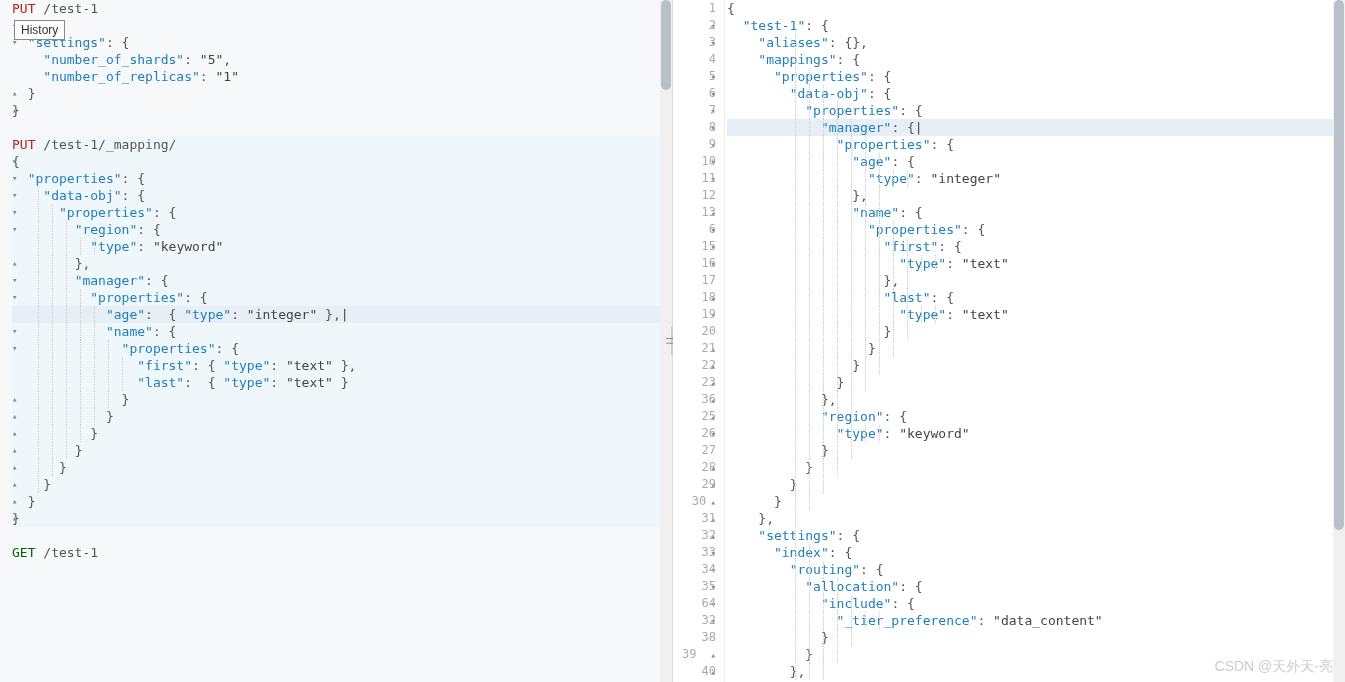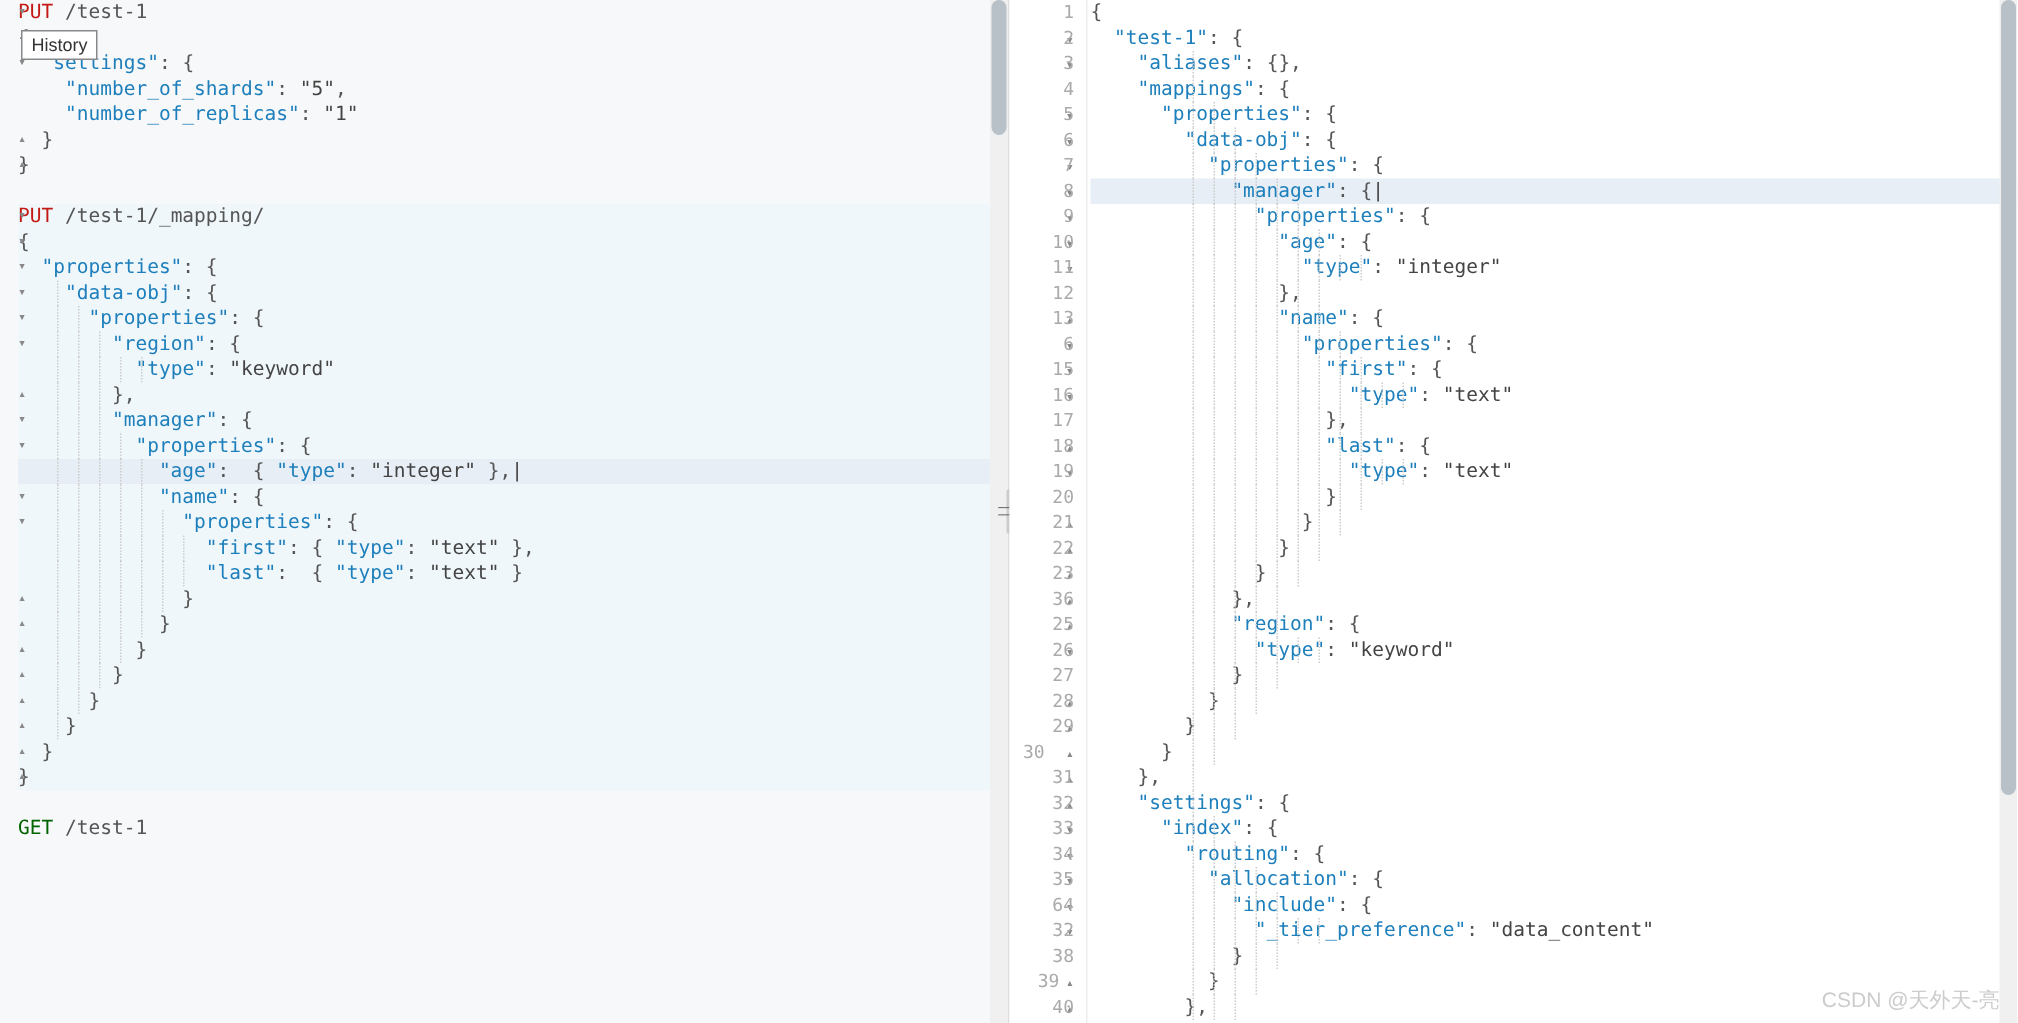--- a/index.html
+++ b/index.html
@@ -69,30 +69,30 @@
         <div style="height:17px;position:relative"><span style="display:inline-block;width:34px;text-align:right">20</span> <span style="color:#888;font-size:9px">▴</span></div>
         <div style="height:17px;position:relative"><span style="display:inline-block;width:34px;text-align:right">21</span> <span style="color:#888;font-size:9px">▴</span></div>
         <div style="height:17px;position:relative"><span style="display:inline-block;width:34px;text-align:right">22</span> <span style="color:#888;font-size:9px">▴</span></div>
         <div style="height:17px;position:relative"><span style="display:inline-block;width:34px;text-align:right">23</span> <span style="color:#888;font-size:9px">▴</span></div>
         <div style="height:17px;position:relative"><span style="display:inline-block;width:34px;text-align:right">36</span> <span style="color:#888;font-size:9px">▴</span></div>
         <div style="height:17px;position:relative"><span style="display:inline-block;width:34px;text-align:right">25</span> <span style="color:#888;font-size:9px">▾</span></div>
         <div style="height:17px;position:relative"><span style="display:inline-block;width:34px;text-align:right">26</span> <span style="color:#888;font-size:9px"></span></div>
         <div style="height:17px;position:relative"><span style="display:inline-block;width:34px;text-align:right">27</span> <span style="color:#888;font-size:9px">▴</span></div>
         <div style="height:17px;position:relative"><span style="display:inline-block;width:34px;text-align:right">28</span> <span style="color:#888;font-size:9px">▴</span></div>
         <div style="height:17px;position:relative"><span style="display:inline-block;width:34px;text-align:right">29</span> <span style="color:#888;font-size:9px">▴</span></div>
-        <div style="height:17px;position:relative"><span style="display:inline-block;width:34px;text-align:left">30</span> <span style="color:#888;font-size:9px">▴</span></div>
+        <div style="height:17px;position:relative"><span style="display:inline-block;width:34px;text-align:center">30</span> <span style="color:#888;font-size:9px">▴</span></div>
         <div style="height:17px;position:relative"><span style="display:inline-block;width:34px;text-align:right">31</span> <span style="color:#888;font-size:9px">▴</span></div>
         <div style="height:17px;position:relative"><span style="display:inline-block;width:34px;text-align:right">32</span> <span style="color:#888;font-size:9px">▾</span></div>
         <div style="height:17px;position:relative"><span style="display:inline-block;width:34px;text-align:right">33</span> <span style="color:#888;font-size:9px">▾</span></div>
         <div style="height:17px;position:relative"><span style="display:inline-block;width:34px;text-align:right">34</span> <span style="color:#888;font-size:9px">▾</span></div>
         <div style="height:17px;position:relative"><span style="display:inline-block;width:34px;text-align:right">35</span> <span style="color:#888;font-size:9px">▾</span></div>
         <div style="height:17px;position:relative"><span style="display:inline-block;width:34px;text-align:right">64</span> <span style="color:#888;font-size:9px">▾</span></div>
         <div style="height:17px;position:relative"><span style="display:inline-block;width:34px;text-align:right">32</span> <span style="color:#888;font-size:9px"></span></div>
         <div style="height:17px;position:relative"><span style="display:inline-block;width:34px;text-align:right">38</span> <span style="color:#888;font-size:9px">▴</span></div>
-        <div style="height:17px;position:relative"><span style="display:inline-block;width:34px;text-align:center">39</span> <span style="color:#888;font-size:9px">▴</span></div>
+        <div style="height:17px;position:relative"><span style="display:inline-block;width:34px;text-align:left">39</span> <span style="color:#888;font-size:9px">▴</span></div>
         <div style="height:17px;position:relative"><span style="display:inline-block;width:34px;text-align:right">40</span> </div>
       </div>
     <div class="code-right" id="right-code"><div class="line "><span class="punct">{</span></div><div class="line ">  <span class="key">"test-1"</span><span class="punct">:</span> <span class="punct">{</span></div><div class="line "><span class="indent-guide" style="left:68px"></span>    <span class="key">"aliases"</span><span class="punct">:</span> <span class="punct">{</span><span class="punct">}</span><span class="punct">,</span></div><div class="line "><span class="indent-guide" style="left:68px"></span>    <span class="key">"mappings"</span><span class="punct">:</span> <span class="punct">{</span></div><div class="line "><span class="indent-guide" style="left:68px"></span><span class="indent-guide" style="left:82px"></span>      <span class="key">"properties"</span><span class="punct">:</span> <span class="punct">{</span></div><div class="line "><span class="indent-guide" style="left:68px"></span><span class="indent-guide" style="left:82px"></span><span class="indent-guide" style="left:96px"></span>        <span class="key">"data-obj"</span><span class="punct">:</span> <span class="punct">{</span></div><div class="line "><span class="indent-guide" style="left:68px"></span><span class="indent-guide" style="left:82px"></span><span class="indent-guide" style="left:96px"></span><span class="indent-guide" style="left:110px"></span>          <span class="key">"properties"</span><span class="punct">:</span> <span class="punct">{</span></div><div class="line hl-active"><span class="indent-guide" style="left:68px"></span><span class="indent-guide" style="left:82px"></span><span class="indent-guide" style="left:96px"></span><span class="indent-guide" style="left:110px"></span><span class="indent-guide" style="left:124px"></span>            <span class="key">"manager"</span><span class="punct">:</span> <span class="punct">{</span>|</div><div class="line "><span class="indent-guide" style="left:68px"></span><span class="indent-guide" style="left:82px"></span><span class="indent-guide" style="left:96px"></span><span class="indent-guide" style="left:110px"></span><span class="indent-guide" style="left:124px"></span><span class="indent-guide" style="left:138px"></span>              <span class="key">"properties"</span><span class="punct">:</span> <span class="punct">{</span></div><div class="line "><span class="indent-guide" style="left:68px"></span><span class="indent-guide" style="left:82px"></span><span class="indent-guide" style="left:96px"></span><span class="indent-guide" style="left:110px"></span><span class="indent-guide" style="left:124px"></span><span class="indent-guide" style="left:138px"></span><span class="indent-guide" style="left:152px"></span>                <span class="key">"age"</span><span class="punct">:</span> <span class="punct">{</span></div><div class="line "><span class="indent-guide" style="left:68px"></span><span class="indent-guide" style="left:82px"></span><span class="indent-guide" style="left:96px"></span><span class="indent-guide" style="left:110px"></span><span class="indent-guide" style="left:124px"></span><span class="indent-guide" style="left:138px"></span><span class="indent-guide" style="left:152px"></span><span class="indent-guide" style="left:166px"></span><span class="indent-guide" style="left:180px"></span>                  <span class="key">"type"</span><span class="punct">:</span> "integer"</div><div class="line "><span class="indent-guide" style="left:68px"></span><span class="indent-guide" style="left:82px"></span><span class="indent-guide" style="left:96px"></span><span class="indent-guide" style="left:110px"></span><span class="indent-guide" style="left:124px"></span><span class="indent-guide" style="left:138px"></span><span class="indent-guide" style="left:152px"></span>                <span class="punct">}</span><span class="punct">,</span></div><div class="line "><span class="indent-guide" style="left:68px"></span><span class="indent-guide" style="left:82px"></span><span class="indent-guide" style="left:96px"></span><span class="indent-guide" style="left:110px"></span><span class="indent-guide" style="left:124px"></span><span class="indent-guide" style="left:138px"></span><span class="indent-guide" style="left:152px"></span>                <span class="key">"name"</span><span class="punct">:</span> <span class="punct">{</span></div><div class="line "><span class="indent-guide" style="left:68px"></span><span class="indent-guide" style="left:82px"></span><span class="indent-guide" style="left:96px"></span><span class="indent-guide" style="left:110px"></span><span class="indent-guide" style="left:124px"></span><span class="indent-guide" style="left:138px"></span><span class="indent-guide" style="left:152px"></span><span class="indent-guide" style="left:166px"></span>                  <span class="key">"properties"</span><span class="punct">:</span> <span class="punct">{</span></div><div class="line "><span class="indent-guide" style="left:68px"></span><span class="indent-guide" style="left:82px"></span><span class="indent-guide" style="left:96px"></span><span class="indent-guide" style="left:110px"></span><span class="indent-guide" style="left:124px"></span><span class="indent-guide" style="left:138px"></span><span class="indent-guide" style="left:152px"></span><span class="indent-guide" style="left:166px"></span><span class="indent-guide" style="left:180px"></span>                    <span class="key">"first"</span><span class="punct">:</span> <span class="punct">{</span></div><div class="line "><span class="indent-guide" style="left:68px"></span><span class="indent-guide" style="left:82px"></span><span class="indent-guide" style="left:96px"></span><span class="indent-guide" style="left:110px"></span><span class="indent-guide" style="left:124px"></span><span class="indent-guide" style="left:138px"></span><span class="indent-guide" style="left:152px"></span><span class="indent-guide" style="left:166px"></span><span class="indent-guide" style="left:180px"></span><span class="indent-guide" style="left:194px"></span><span class="indent-guide" style="left:208px"></span>                      <span class="key">"type"</span><span class="punct">:</span> "text"</div><div class="line "><span class="indent-guide" style="left:68px"></span><span class="indent-guide" style="left:82px"></span><span class="indent-guide" style="left:96px"></span><span class="indent-guide" style="left:110px"></span><span class="indent-guide" style="left:124px"></span><span class="indent-guide" style="left:138px"></span><span class="indent-guide" style="left:152px"></span><span class="indent-guide" style="left:166px"></span><span class="indent-guide" style="left:180px"></span>                    <span class="punct">}</span><span class="punct">,</span></div><div class="line "><span class="indent-guide" style="left:68px"></span><span class="indent-guide" style="left:82px"></span><span class="indent-guide" style="left:96px"></span><span class="indent-guide" style="left:110px"></span><span class="indent-guide" style="left:124px"></span><span class="indent-guide" style="left:138px"></span><span class="indent-guide" style="left:152px"></span><span class="indent-guide" style="left:166px"></span><span class="indent-guide" style="left:180px"></span>                    <span class="key">"last"</span><span class="punct">:</span> <span class="punct">{</span></div><div class="line "><span class="indent-guide" style="left:68px"></span><span class="indent-guide" style="left:82px"></span><span class="indent-guide" style="left:96px"></span><span class="indent-guide" style="left:110px"></span><span class="indent-guide" style="left:124px"></span><span class="indent-guide" style="left:138px"></span><span class="indent-guide" style="left:152px"></span><span class="indent-guide" style="left:166px"></span><span class="indent-guide" style="left:180px"></span><span class="indent-guide" style="left:194px"></span><span class="indent-guide" style="left:208px"></span>                      <span class="key">"type"</span><span class="punct">:</span> "text"</div><div class="line "><span class="indent-guide" style="left:68px"></span><span class="indent-guide" style="left:82px"></span><span class="indent-guide" style="left:96px"></span><span class="indent-guide" style="left:110px"></span><span class="indent-guide" style="left:124px"></span><span class="indent-guide" style="left:138px"></span><span class="indent-guide" style="left:152px"></span><span class="indent-guide" style="left:166px"></span><span class="indent-guide" style="left:180px"></span>                    <span class="punct">}</span></div><div class="line "><span class="indent-guide" style="left:68px"></span><span class="indent-guide" style="left:82px"></span><span class="indent-guide" style="left:96px"></span><span class="indent-guide" style="left:110px"></span><span class="indent-guide" style="left:124px"></span><span class="indent-guide" style="left:138px"></span><span class="indent-guide" style="left:152px"></span><span class="indent-guide" style="left:166px"></span>                  <span class="punct">}</span></div><div class="line "><span class="indent-guide" style="left:68px"></span><span class="indent-guide" style="left:82px"></span><span class="indent-guide" style="left:96px"></span><span class="indent-guide" style="left:110px"></span><span class="indent-guide" style="left:124px"></span><span class="indent-guide" style="left:138px"></span><span class="indent-guide" style="left:152px"></span>                <span class="punct">}</span></div><div class="line "><span class="indent-guide" style="left:68px"></span><span class="indent-guide" style="left:82px"></span><span class="indent-guide" style="left:96px"></span><span class="indent-guide" style="left:110px"></span><span class="indent-guide" style="left:124px"></span><span class="indent-guide" style="left:138px"></span>              <span class="punct">}</span></div><div class="line "><span class="indent-guide" style="left:68px"></span><span class="indent-guide" style="left:82px"></span><span class="indent-guide" style="left:96px"></span><span class="indent-guide" style="left:110px"></span><span class="indent-guide" style="left:124px"></span>            <span class="punct">}</span><span class="punct">,</span></div><div class="line "><span class="indent-guide" style="left:68px"></span><span class="indent-guide" style="left:82px"></span><span class="indent-guide" style="left:96px"></span><span class="indent-guide" style="left:110px"></span><span class="indent-guide" style="left:124px"></span>            <span class="key">"region"</span><span class="punct">:</span> <span class="punct">{</span></div><div class="line "><span class="indent-guide" style="left:68px"></span><span class="indent-guide" style="left:82px"></span><span class="indent-guide" style="left:96px"></span><span class="indent-guide" style="left:110px"></span><span class="indent-guide" style="left:124px"></span><span class="indent-guide" style="left:138px"></span><span class="indent-guide" style="left:152px"></span>              <span class="key">"type"</span><span class="punct">:</span> "keyword"</div><div class="line "><span class="indent-guide" style="left:68px"></span><span class="indent-guide" style="left:82px"></span><span class="indent-guide" style="left:96px"></span><span class="indent-guide" style="left:110px"></span><span class="indent-guide" style="left:124px"></span>            <span class="punct">}</span></div><div class="line "><span class="indent-guide" style="left:68px"></span><span class="indent-guide" style="left:82px"></span><span class="indent-guide" style="left:96px"></span><span class="indent-guide" style="left:110px"></span>          <span class="punct">}</span></div><div class="line "><span class="indent-guide" style="left:68px"></span><span class="indent-guide" style="left:82px"></span><span class="indent-guide" style="left:96px"></span>        <span class="punct">}</span></div><div class="line "><span class="indent-guide" style="left:68px"></span><span class="indent-guide" style="left:82px"></span>      <span class="punct">}</span></div><div class="line "><span class="indent-guide" style="left:68px"></span>    <span class="punct">}</span><span class="punct">,</span></div><div class="line "><span class="indent-guide" style="left:68px"></span>    <span class="key">"settings"</span><span class="punct">:</span> <span class="punct">{</span></div><div class="line "><span class="indent-guide" style="left:68px"></span><span class="indent-guide" style="left:82px"></span>      <span class="key">"index"</span><span class="punct">:</span> <span class="punct">{</span></div><div class="line "><span class="indent-guide" style="left:68px"></span><span class="indent-guide" style="left:82px"></span><span class="indent-guide" style="left:96px"></span>        <span class="key">"routing"</span><span class="punct">:</span> <span class="punct">{</span></div><div class="line "><span class="indent-guide" style="left:68px"></span><span class="indent-guide" style="left:82px"></span><span class="indent-guide" style="left:96px"></span><span class="indent-guide" style="left:110px"></span>          <span class="key">"allocation"</span><span class="punct">:</span> <span class="punct">{</span></div><div class="line "><span class="indent-guide" style="left:68px"></span><span class="indent-guide" style="left:82px"></span><span class="indent-guide" style="left:96px"></span><span class="indent-guide" style="left:110px"></span><span class="indent-guide" style="left:124px"></span>            <span class="key">"include"</span><span class="punct">:</span> <span class="punct">{</span></div><div class="line "><span class="indent-guide" style="left:68px"></span><span class="indent-guide" style="left:82px"></span><span class="indent-guide" style="left:96px"></span><span class="indent-guide" style="left:110px"></span><span class="indent-guide" style="left:124px"></span><span class="indent-guide" style="left:138px"></span><span class="indent-guide" style="left:152px"></span>              <span class="key">"_tier_preference"</span><span class="punct">:</span> "data_content"</div><div class="line "><span class="indent-guide" style="left:68px"></span><span class="indent-guide" style="left:82px"></span><span class="indent-guide" style="left:96px"></span><span class="indent-guide" style="left:110px"></span><span class="indent-guide" style="left:124px"></span>            <span class="punct">}</span></div><div class="line "><span class="indent-guide" style="left:68px"></span><span class="indent-guide" style="left:82px"></span><span class="indent-guide" style="left:96px"></span><span class="indent-guide" style="left:110px"></span>          <span class="punct">}</span></div><div class="line "><span class="indent-guide" style="left:68px"></span><span class="indent-guide" style="left:82px"></span><span class="indent-guide" style="left:96px"></span>        <span class="punct">}</span><span class="punct">,</span></div></div>
     <div class="scrollbar-v">
       <div class="scrollbar-thumb" style="top:0;height:530px"></div>
     </div>
   </div>
 </div>
 <div class="watermark">CSDN @天外天-亮</div>
 

